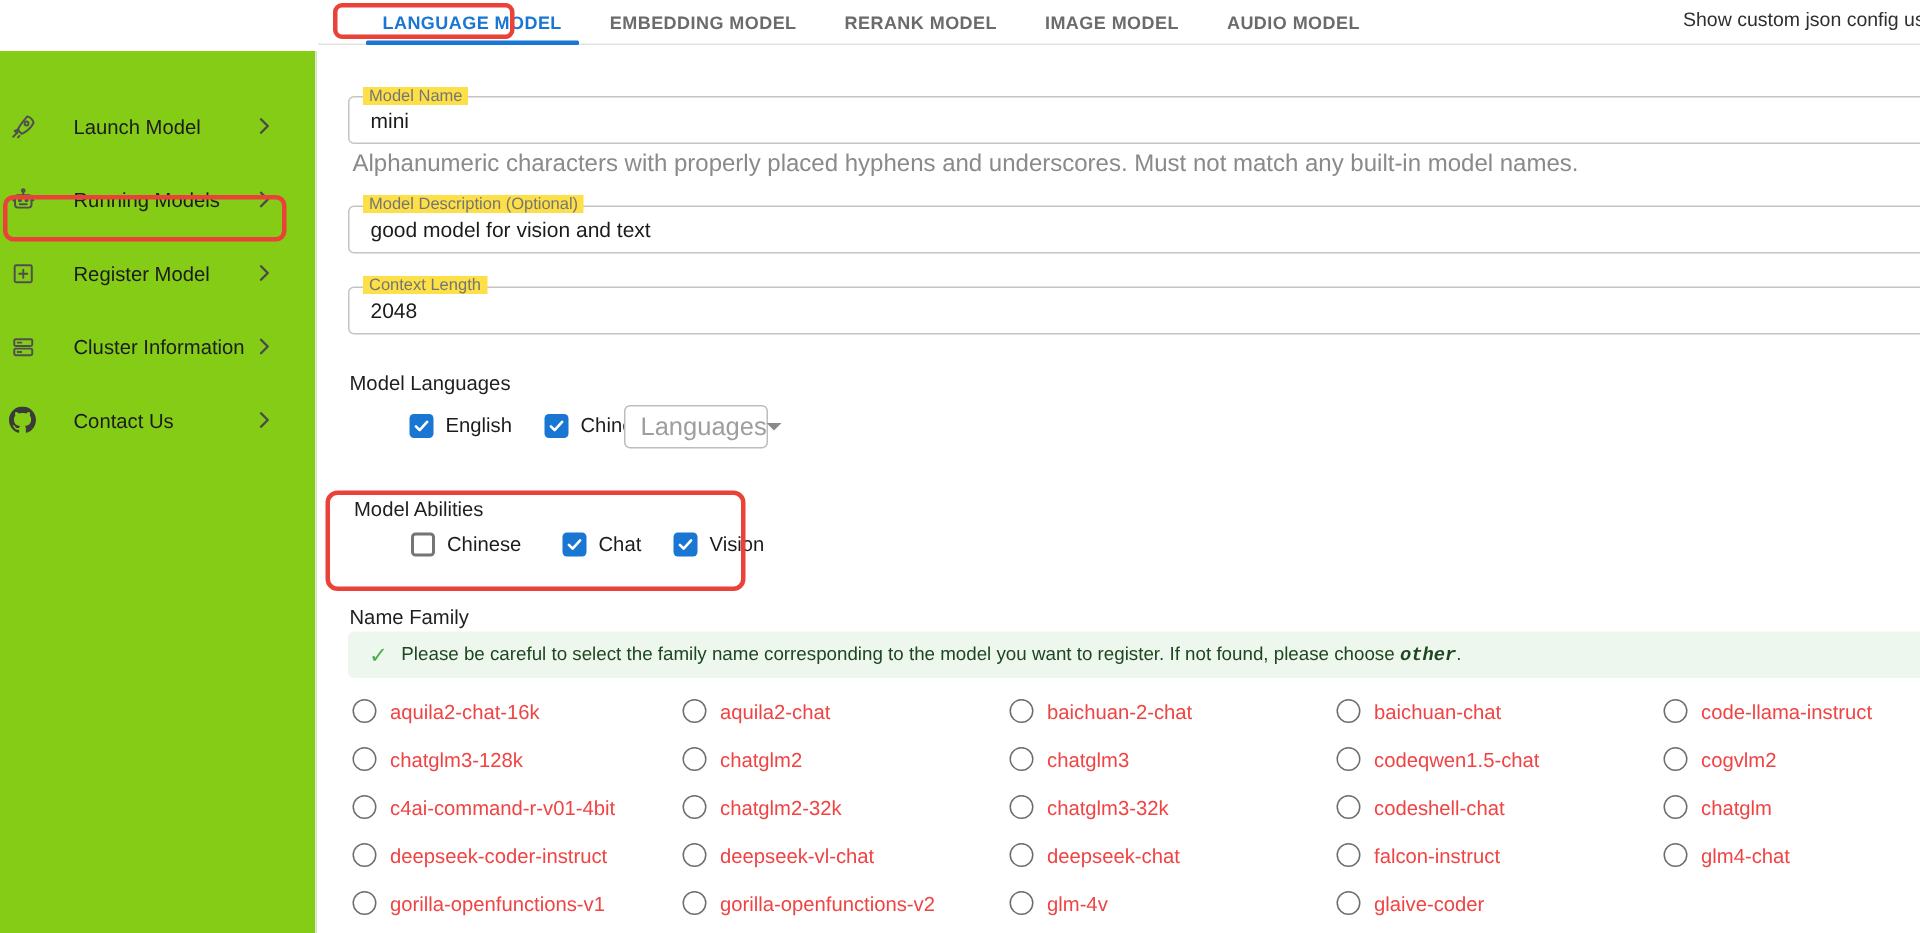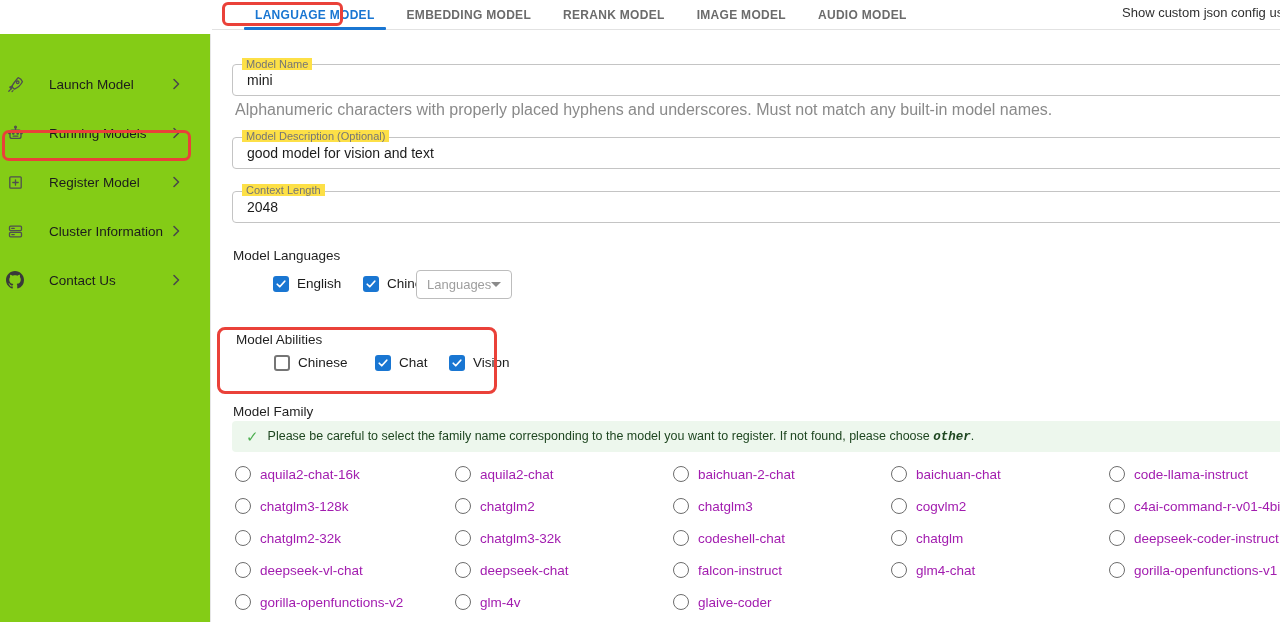--- a/index.html
+++ b/index.html
@@ -48,39 +48,39 @@
   .cb { width: 16px; height: 16px; border-radius: 3px; flex: 0 0 16px;
     display: flex; align-items: center; justify-content: center; }
   .cb.unchecked { border: 2px solid #757575; background: #fff; }
   .cb.checked { background: #1976d2; }
   .cb-label { font-size: 13.5px; color: #1c1c1c; margin-left: 8px; }
 
   
   .lang-select { position: absolute; left: 416px; top: 270px; width: 96px; height: 29px;
     border: 1px solid #bdbdbd; border-radius: 4px; display: flex; align-items: center;
     padding: 0 10px; cursor: pointer; background: #fff; }
-  .lang-select .sel-text { font-size: 13px; color: #9e9e9e; flex: 1; }
+  .lang-select .sel-text { font-size: 17px; color: #9e9e9e; flex: 1; }
   .caret { width: 0; height: 0; border-left: 5px solid transparent;
     border-right: 5px solid transparent; border-top: 5px solid #8a8a8a; }
 
   
   .notice { position: absolute; left: 232px; top: 421px; width: 1130px; height: 31px;
     background: #edf7ed; border-radius: 4px; display: flex; align-items: center; padding-left: 14px; }
   .notice .n-check { color: #4caf50; font-size: 15px; margin-right: 9px; }
   .notice .n-text { font-size: 12.5px; color: #1e4620; }
   .notice .n-em { font-weight: bold; font-style: italic; font-family: Liberation Mono, monospace; }
 
   
   .family-grid { position: absolute; left: 235px; top: 458px;
     display: grid; grid-template-columns: 220px 218px 218px 218px 218px;
     grid-auto-rows: 32px; }
   .family-option { display: flex; align-items: center; cursor: pointer; }
   .radio { width: 16px; height: 16px; border: 1.5px solid #6d6d6d; border-radius: 50%;
     background: #fff; flex: 0 0 16px; }
-  .family-label { font-size: 13.5px; color: #a21caf; margin-left: 9px; white-space: nowrap; }
+  .family-label { font-size: 13.5px; color: #ef4444; margin-left: 9px; white-space: nowrap; }
 
   svg.icon { display: block; }
 </style>
 </head>
 <body>
 
 <div class="canvas">
 
   <div class="sidebar">
 
@@ -233,21 +233,21 @@
   </div>
   <div class="cb-row-item" style="left:411px; top:355px">
     <span class="cb checked">
       <svg width="12" height="12" viewBox="0 0 24 24" fill="none" stroke="#fff" stroke-width="3.5" stroke-linecap="round" stroke-linejoin="round">
           <path d="M4.5 12.5l5 5 10-11"></path>
         </svg>
     </span>
     <span class="cb-label">Vision</span>
   </div>
 
-  <span class="section-label" style="left:233px; top:404px">Model Family</span>
+  <span class="section-label" style="left:233px; top:404px">Name Family</span>
 
   <div class="notice">
     <span class="n-check">✓</span>
     <span class="n-text"><span>Please be careful to select the family name corresponding to the model you want to register. If not found, please choose </span><span class="n-em">other</span><span>.</span></span>
   </div>
 
   <div class="family-grid">
   <label class="family-option">
     <span class="radio"></span>
     <span class="family-label">aquila2-chat-16k</span>
@@ -281,20 +281,24 @@
   <label class="family-option">
     <span class="radio"></span>
     <span class="family-label">chatglm2</span>
   </label>
 
   <label class="family-option">
     <span class="radio"></span>
     <span class="family-label">chatglm3</span>
   </label>
 
+  <label class="family-option">
+    <span class="radio"></span>
+    <span class="family-label">codeqwen1.5-chat</span>
+  </label>
 
   <label class="family-option">
     <span class="radio"></span>
     <span class="family-label">cogvlm2</span>
   </label>
 
   <label class="family-option">
     <span class="radio"></span>
     <span class="family-label">c4ai-command-r-v01-4bit</span>
   </label>

